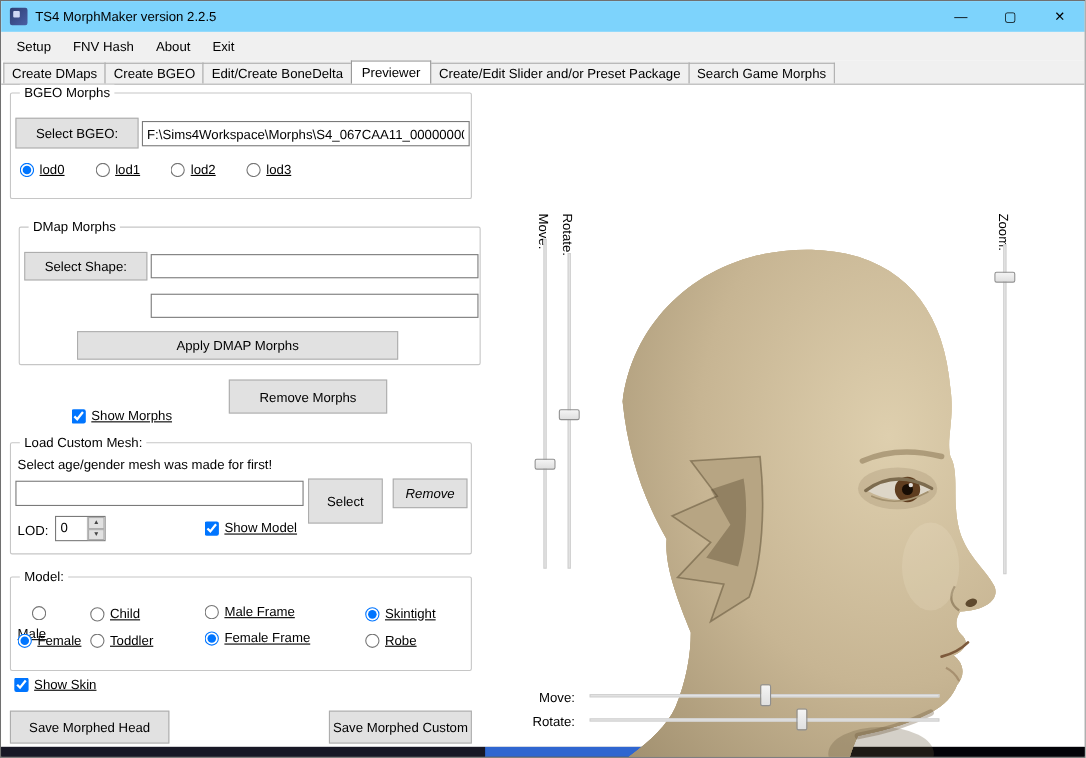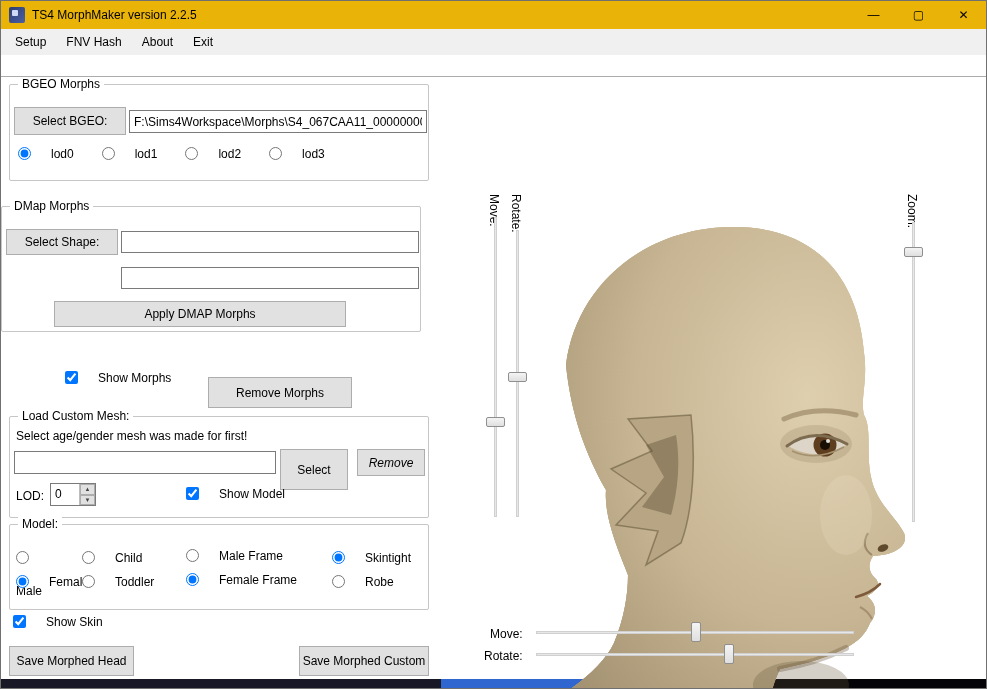--- a/index.html
+++ b/index.html
@@ -1,21 +1,21 @@
 <!DOCTYPE html>
 <html><head>
 <meta charset="utf-8">
 <style>
   * { box-sizing: border-box; margin: 0; padding: 0; }
   html,body { background:#d4d4d4; }
   body { font-family: "Liberation Sans", sans-serif; font-size: 12px; color:#000; }
   .window { position:relative; width:987px; height:689px; background:#fff; border:1px solid #707070; overflow:hidden; margin:0 auto; }
 
   
-  .titlebar { position:absolute; top:0; left:0; right:0; height:28px; background:#eab308; display:flex; align-items:center; }
+  .titlebar { position:absolute; top:0; left:0; right:0; height:28px; background:#7dd3fc; display:flex; align-items:center; }
   .title-icon { width:16px; height:16px; margin:0 7px 0 8px; background:linear-gradient(135deg,#2d3e72,#4a5fa5); border-radius:2px; position:relative; }
   .title-icon::after{ content:""; position:absolute; left:3px; top:3px; width:6px; height:6px; background:#cfd8f5; border-radius:1px; }
   .title-text { font-size:12px; }
   .win-controls { position:absolute; right:0; top:0; height:28px; display:flex; }
   .win-btn { width:45px; height:28px; display:flex; align-items:center; justify-content:center; font-size:12px; color:#000; cursor:default; }
 
   
   .menubar { position:absolute; top:28px; left:0; right:0; height:26px; background:#f0f0f0; display:flex; align-items:stretch; padding-left:4px; }
   .menu-item { padding:0 10px; display:flex; align-items:center; }
 
@@ -26,21 +26,21 @@
 
   
   .content { position:absolute; top:75px; left:0; right:0; bottom:9px; background:#fff; border-top:1px solid #acacac; }
 
   .groupbox { position:absolute; border:1px solid #c6c6c6; border-radius:2px; }
   .gb-label { position:absolute; top:-8px; left:8px; background:#fff; padding:0 4px; font-size:12px; white-space:nowrap; }
 
   .btn { position:absolute; background:#e1e1e1; border:1px solid #adadad; font-family:inherit; font-size:12px; display:flex; align-items:center; justify-content:center; cursor:default; }
   .textbox { position:absolute; border:1px solid #7a7a7a; background:#fff; font-family:inherit; font-size:12px; padding:2px 4px; }
 
-  .check-row, .radio-row-item { display:flex; align-items:flex-start; gap:20px; white-space:nowrap; }
+  .check-row, .radio-row-item { display:flex; align-items:flex-end; gap:5px; white-space:nowrap;text-decoration:underline; }
   input[type=checkbox], input[type=radio] { width:13px; height:13px; margin:0; }
 
   
   .updown { position:absolute; width:46px; height:23px; border:1px solid #7a7a7a; background:#fff; display:flex; }
   .ud-value { flex:1; padding:3px 4px; font-size:12px; }
   .ud-btns { width:16px; display:flex; flex-direction:column; border-left:1px solid #bcbcbc; }
   .ud-btn { flex:1; font-size:6px; line-height:1; display:flex; align-items:center; justify-content:center; background:#e1e1e1; border:1px solid #adadad; color:#444; }
 
   
   .vtext { position:absolute; writing-mode:vertical-rl; font-size:12px; z-index:6; }
@@ -75,20 +75,28 @@
     </div>
   </div>
 
   <div class="menubar">
     <div class="menu-item">Setup</div>
     <div class="menu-item">FNV Hash</div>
     <div class="menu-item">About</div>
     <div class="menu-item">Exit</div>
   </div>
 
+  <div class="tabstrip">
+    <div class="tab">Create DMaps</div>
+    <div class="tab">Create BGEO</div>
+    <div class="tab">Edit/Create BoneDelta</div>
+    <div class="tab selected">Previewer</div>
+    <div class="tab">Create/Edit Slider and/or Preset Package</div>
+    <div class="tab">Search Game Morphs</div>
+  </div>
 
   <div class="content">
 
     <div class="groupbox" style="left:8px; top:7px; width:420px; height:97px;">
       <span class="gb-label">BGEO Morphs</span>
       <button class="btn" style="left:4px; top:22px; width:112px; height:28px;">Select BGEO:</button>
       <input class="textbox" style="left: 119px; top: 25px; width: 298px; height: 23px;" value="F:\Sims4Workspace\Morphs\S4_067CAA11_00000000_CA6">
       <div style="position:absolute; left:8px; top:62px; display:flex; gap:28px;">
         <label class="radio-row-item">
             <input type="radio" name="lod" checked="" style="">
@@ -102,35 +110,35 @@
             <input type="radio" name="lod" style="">
             <span>lod2</span>
           </label>
         <label class="radio-row-item">
             <input type="radio" name="lod" style="">
             <span>lod3</span>
           </label>
       </div>
     </div>
 
-    <div class="groupbox" style="left:0; top:129px; width:420px; height:126px;">
+    <div class="groupbox" style="left:16px; top:129px; width:420px; height:126px;">
       <span class="gb-label">DMap Morphs</span>
       <button class="btn" style="left:4px; top:22px; width:112px; height:26px;">Select Shape:</button>
       <input class="textbox" style="left: 119px; top: 24px; width: 298px; height: 22px;" value="">
       <input class="textbox" style="left: 119px; top: 60px; width: 298px; height: 22px;" value="">
       <button class="btn" style="left:52px; top:94px; width:292px; height:26px;">Apply DMAP Morphs</button>
     </div>
 
     <label class="check-row" style="position:absolute; left:64px; top:294px;">
       <input type="checkbox" checked="" style="">
       <span>Show Morphs</span>
     </label>
-    <button class="btn" style="left:207px; top:300px; width:144px; height:31px;">Remove Morphs</button>
-
-    <div class="groupbox" style="left:8px; top:325px; width:420px; height:102px;margin-top:14px;">
+    <button class="btn" style="left:207px; top:268px; width:144px; height:31px;">Remove Morphs</button>
+
+    <div class="groupbox" style="left:8px; top:325px; width:420px; height:102px;">
       <span class="gb-label">Load Custom Mesh:</span>
       <div style="position:absolute; left:6px; top:12px;">Select age/gender mesh was made for first!</div>
       <input class="textbox" style="left: 4px; top: 34px; width: 262px; height: 23px;" value="">
       <button class="btn" style="left:270px; top:32px; width:68px; height:41px;">Select</button>
       <button class="btn" style="left:347px; top:32px; width:68px; height:27px;font-style:italic;">Remove</button>
       <div style="position:absolute; left:6px; top:72px;">LOD:</div>
       <div class="updown" style="left:40px; top:66px;">
         <span class="ud-value">0</span>
         <span class="ud-btns">
           <span class="ud-btn">▲</span>
@@ -177,21 +185,21 @@
           <input type="radio" name="outfit" style="">
           <span>Robe</span>
         </label>
     </div>
 
     <label class="check-row" style="position:absolute; left:12px; top:538px;">
       <input type="checkbox" checked="" style="">
       <span>Show Skin</span>
     </label>
 
-    <button class="btn" style="left:8px; top:569px; width:125px; height:30px;">Save Morphed Head</button>
+    <button class="btn" style="left:8px; top:569px; width:145px; height:30px;">Save Morphed Head</button>
     <button class="btn" style="left:298px; top:569px; width:130px; height:30px;">Save Morphed Custom</button>
 
     <div class="vtext" style="left:486px; top:117px;">Move:</div>
     <div class="vtext" style="left:508px; top:117px;">Rotate:</div>
     <div class="vtext" style="left:904px; top:117px;">Zoom:</div>
 
     <div class="vslider" style="left:485px; top:140px; height:300px;">
       <div class="vtrack"></div>
       <div class="vthumb" style="top:200px;"></div>
     </div>

